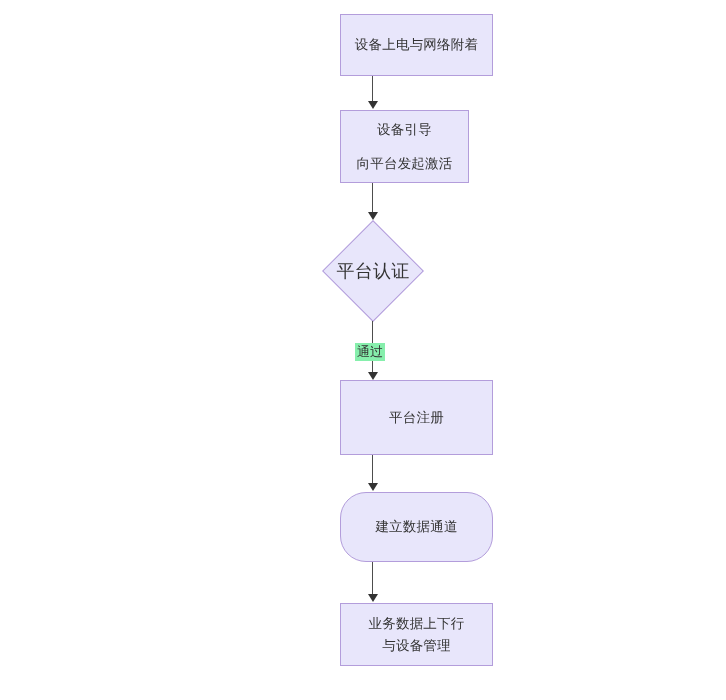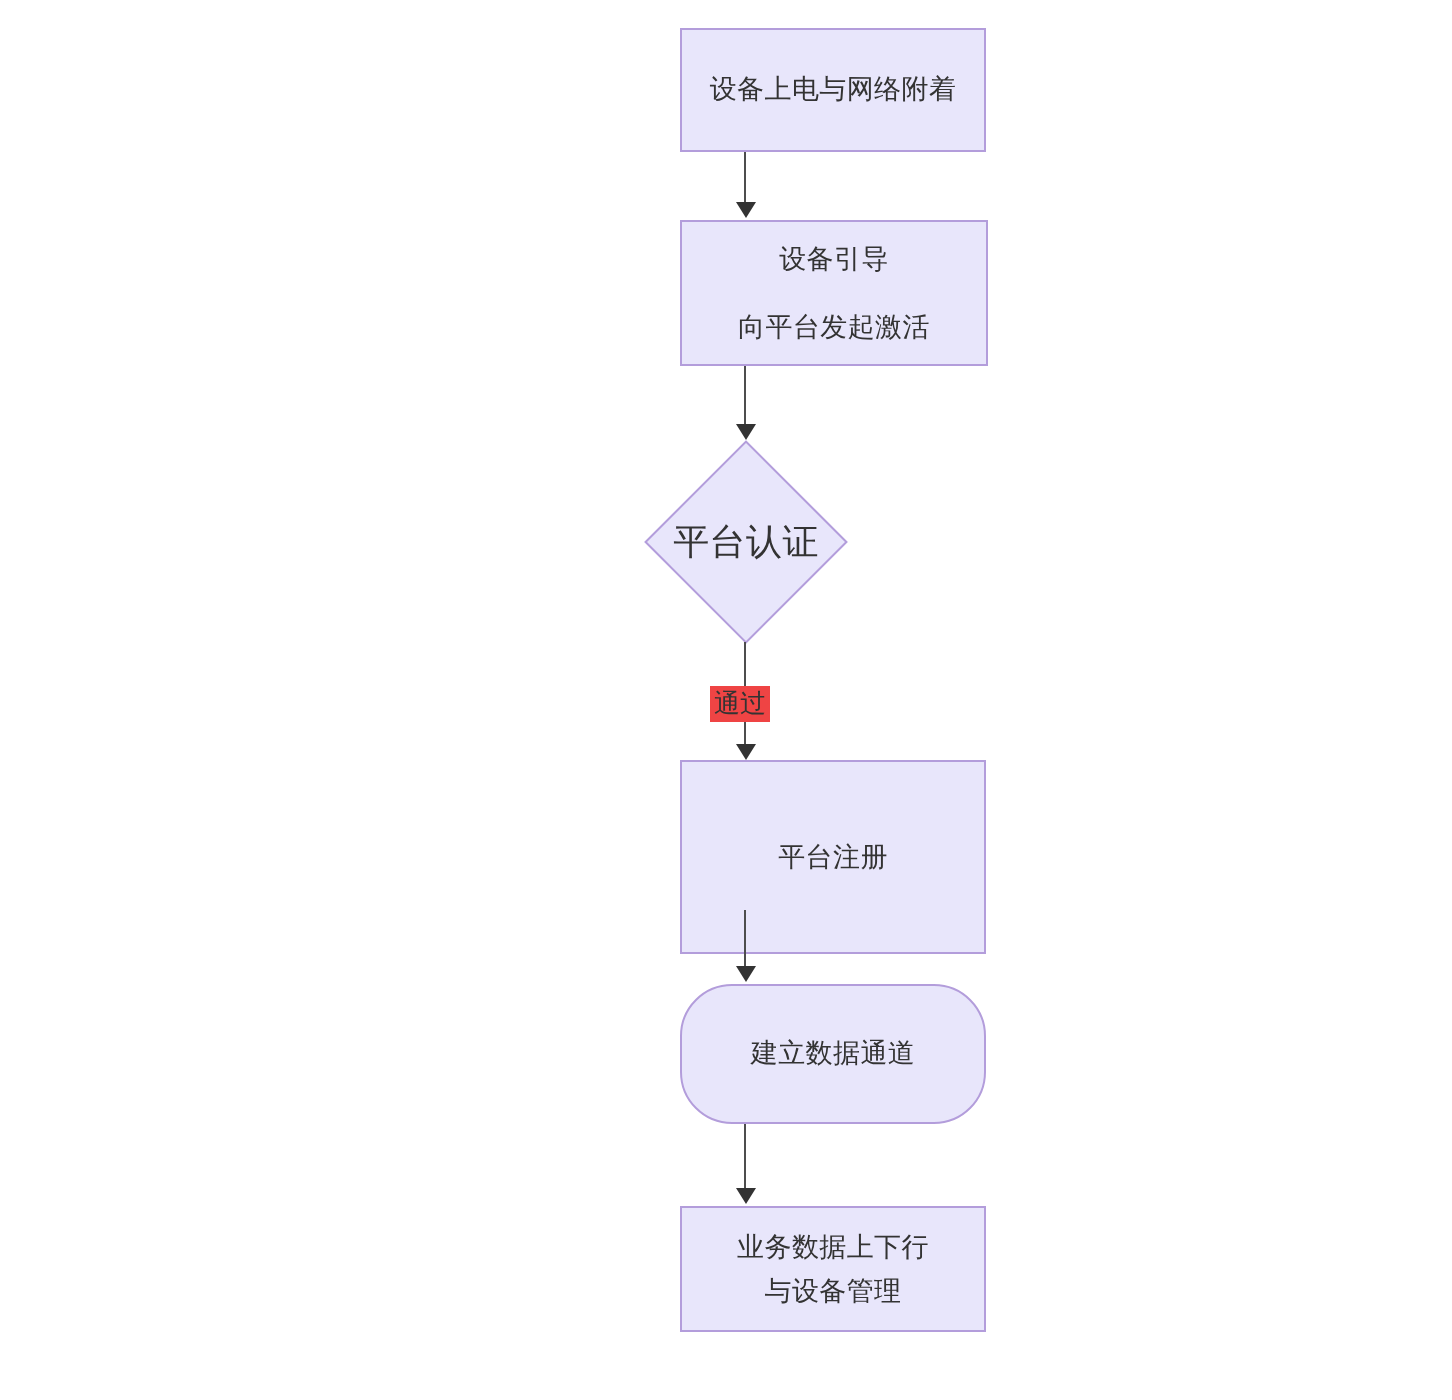--- a/index.html
+++ b/index.html
@@ -82,59 +82,59 @@
     position: absolute;
     width: 0;
     height: 0;
     border-left: 5px solid transparent;
     border-right: 5px solid transparent;
     border-top: 8px solid #333333;
   }
   
   .edge-label {
     position: absolute;
-    background: #ef4444;
+    background: #86efac;
     color: #333333;
     font-size: 13px;
     line-height: 1.2;
     padding: 1px 2px;
     white-space: nowrap;
     text-align: center;
   }
 </style>
 </head>
 <body>
 
 <div id="canvas">
 
   <div class="node" style="left:296px; top:14px; width:153px; height:62px;">
     <span>设备上电与网络附着</span>
   </div>
 
   <div class="conn" style="left:372px; top:76px; height:26px;"></div>
   <div class="arrowhead" style="left:368px; top:101px;"></div>
 
-  <div class="node" style="left:296px; top:110px; width:154px; height:73px;gap:12px;">
+  <div class="node" style="left:296px; top:110px; width:129px; height:73px;gap:12px;">
     <span>设备引导</span>
     <span class="line2">向平台发起激活</span>
   </div>
 
   <div class="conn" style="left:372px; top:183px; height:30px;"></div>
   <div class="arrowhead" style="left:368px; top:212px;"></div>
 
   <div class="diamond-wrap" style="left:322px; top:220px;">
     <div class="diamond-shape"></div>
     <div class="diamond-label">平台认证</div>
   </div>
 
   <div class="conn" style="left:372px; top:321px; height:53px;"></div>
   <div class="edge-label" style="left:355px; top:343px;">通过</div>
   <div class="arrowhead" style="left:368px; top:372px;"></div>
 
-  <div class="node" style="left:296px; top:380px; width:153px; height:97px;">
+  <div class="node" style="left:296px; top:380px; width:153px; height:75px;">
     <span>平台注册</span>
   </div>
 
   <div class="conn" style="left:372px; top:455px; height:29px;"></div>
   <div class="arrowhead" style="left:368px; top:483px;"></div>
 
   <div class="node" style="left:296px; top:492px; width:153px; height:70px;border-radius:26px;">
     <span>建立数据通道</span>
   </div>
 

